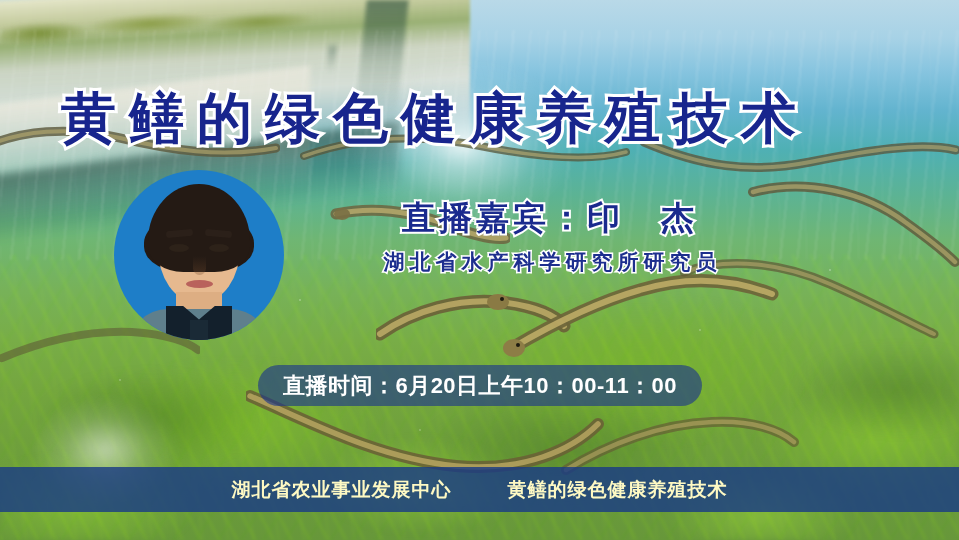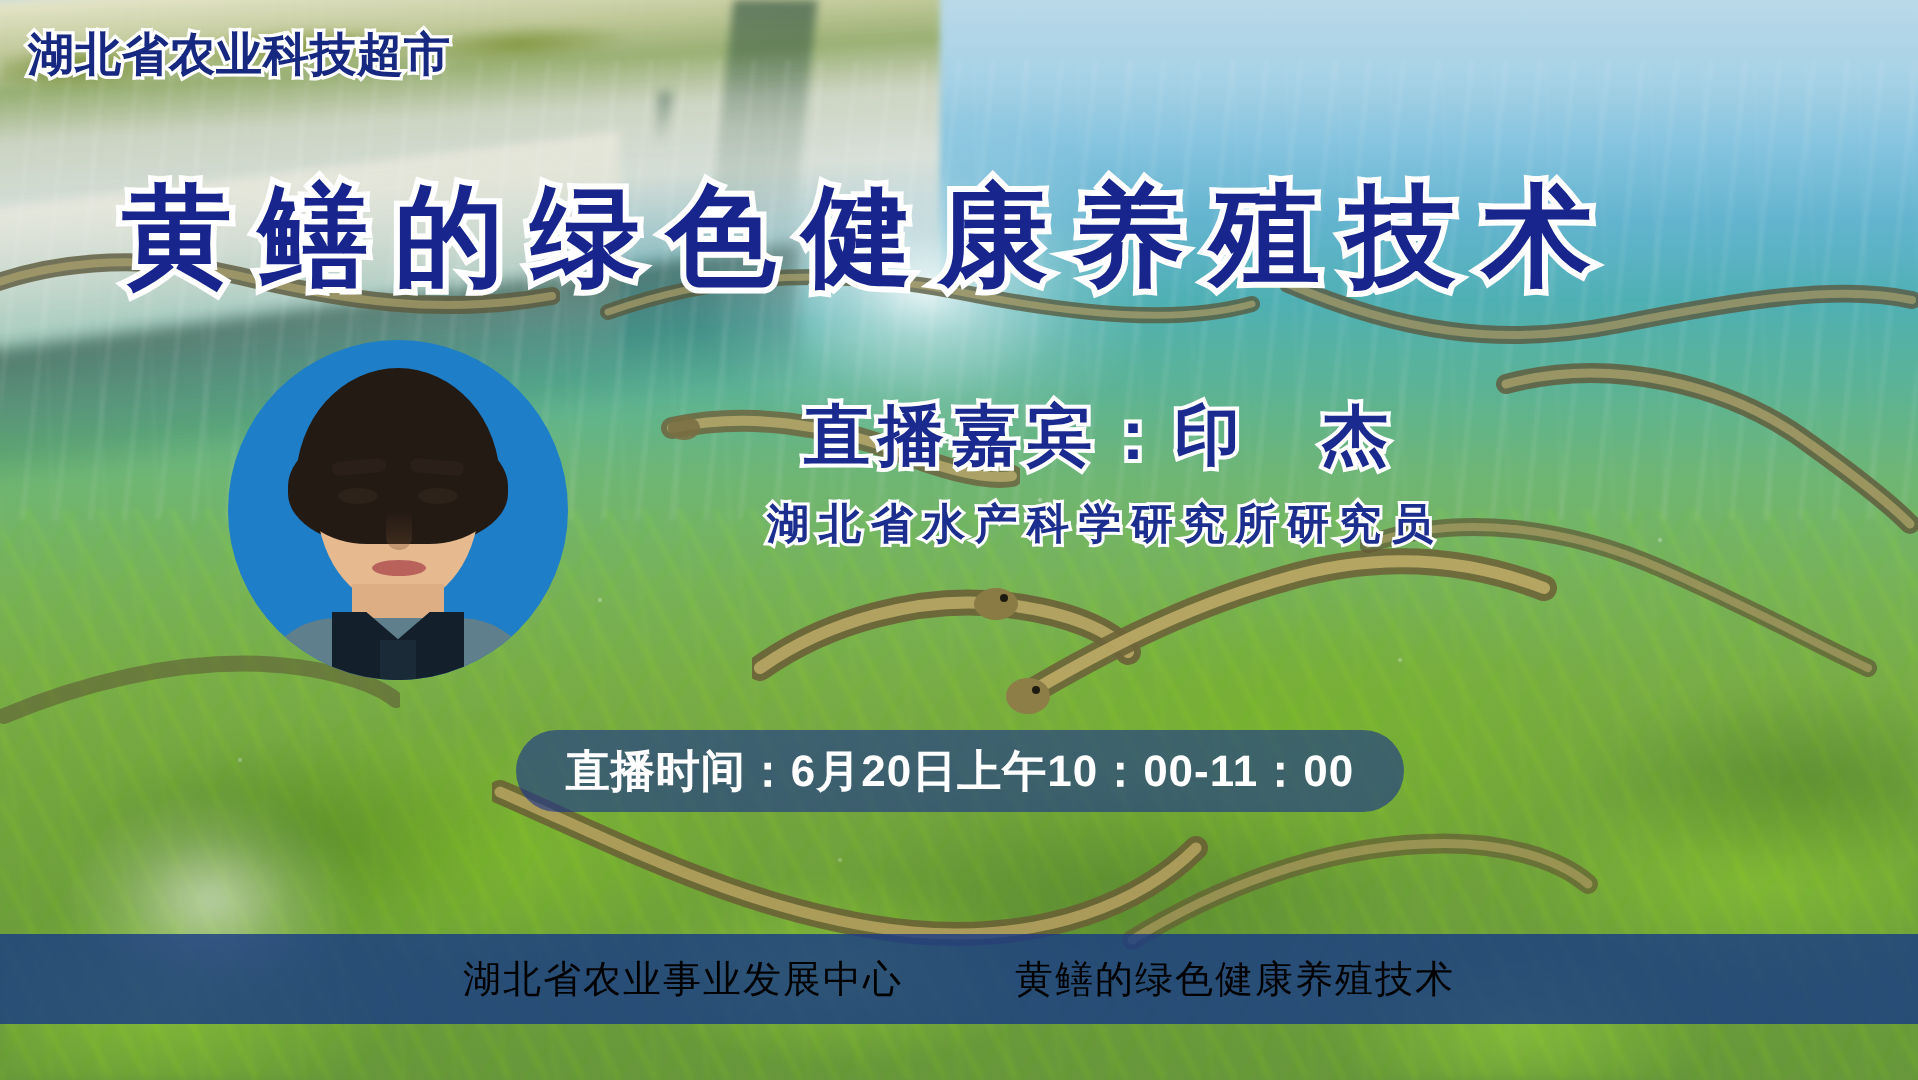--- a/index.html
+++ b/index.html
@@ -266,21 +266,21 @@
   }
 
   
   #bottom-bar{
     position:absolute;left:0;top:467px;width:959px;height:45px;
     background:rgba(24,58,134,.80);
     display:flex;align-items:center;justify-content:center;
     gap:56px;
   }
   #bottom-bar .org{
-    color:#000000;font-size:19px;font-weight:normal;letter-spacing:1px;white-space:nowrap;
+    color:#fef9c3;font-size:19px;font-weight:bold;letter-spacing:1px;white-space:nowrap;
   }
 </style>
 </head>
 <body>
 
 <div id="poster">
 
   <div class="bg-layer bg-base"></div>
   <div class="bg-layer bg-bank"></div>
   <div class="bg-layer bg-bank2"></div>
@@ -370,21 +370,20 @@
       <path d="M6 70 C48 44,100 24,152 22 C192 20,220 30,234 42" stroke="#cdb673" stroke-width="4.5" fill="none" stroke-linecap="round" opacity=".48"></path>
     </svg>
   </div>
 
   <div class="eel" style="left:0px;top:300px;">
     <svg width="200" height="80" viewBox="0 0 200 80">
       <path d="M2 58 C40 42,86 30,132 32 C166 34,188 42,198 50" stroke="#5c5434" stroke-width="8" fill="none" stroke-linecap="round" opacity=".55"></path>
     </svg>
   </div>
 
-  <div id="logo">湖北省农业科技超市</div>
 
   <div id="title">黄鳝的绿色健康养殖技术</div>
 
   <div id="portrait">
     <div class="pf-hair-side"></div>
     <div class="pf-face"></div>
     <div class="pf-ear l"></div>
     <div class="pf-ear r"></div>
     <div class="pf-hair"></div>
     <div class="pf-brow l"></div>

